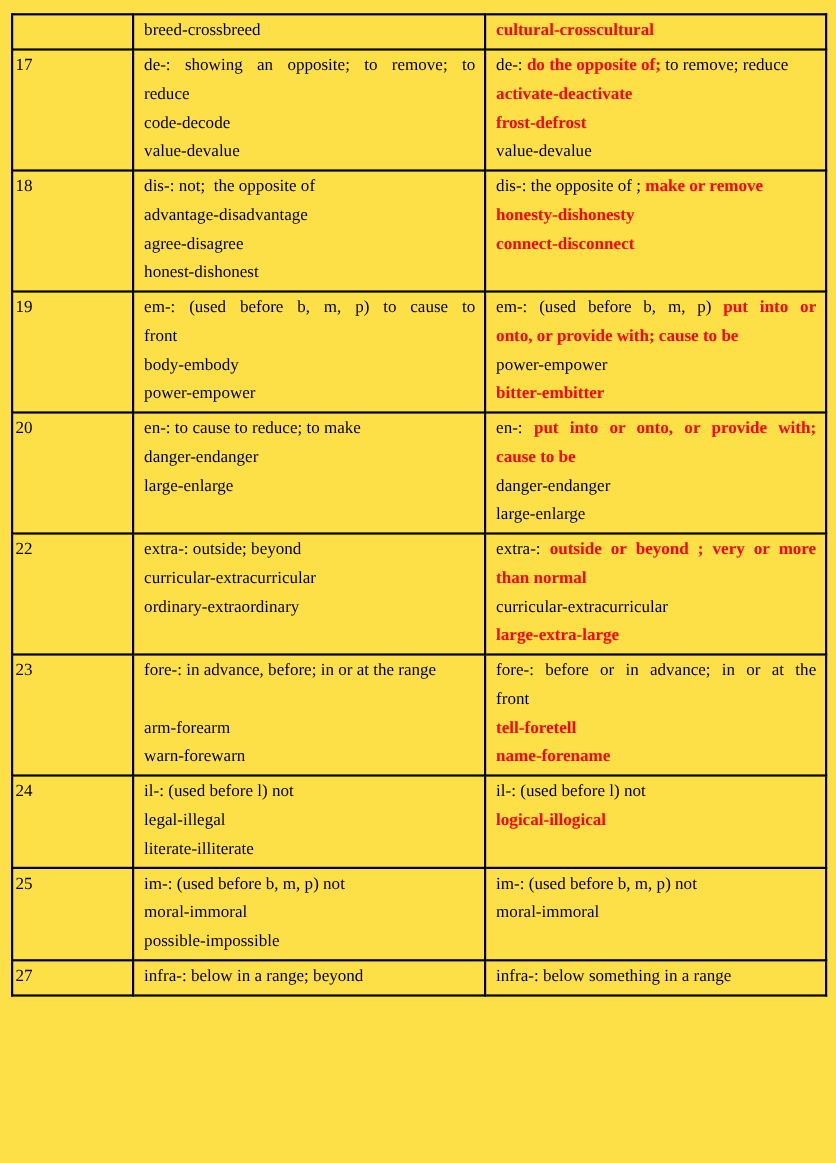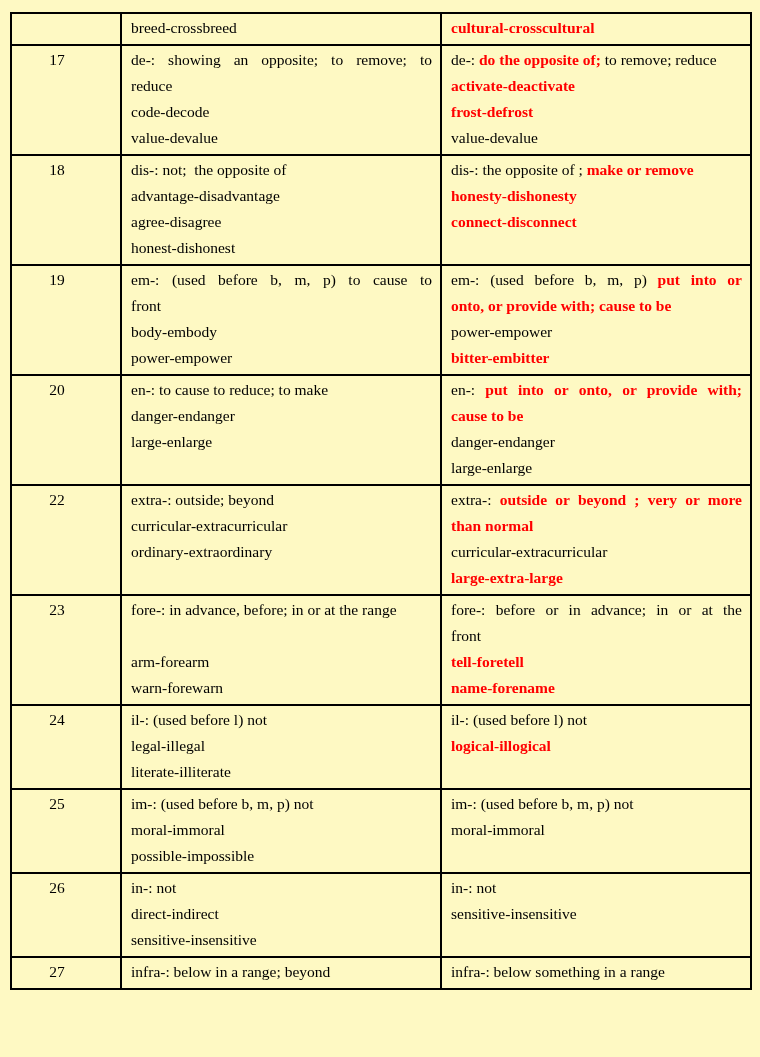--- a/index.html
+++ b/index.html
@@ -4,40 +4,40 @@
 <style>
   html, body {
     margin: 0;
     padding: 0;
     background: #ffffff;
     font-family: "Liberation Serif", "DejaVu Serif", serif;
   }
   .page {
     width: 760px;
     height: 1057px;
-    background: #fef9c3;
+    background: #fde047;
     overflow: hidden;
   }
   table.prefix-table {
     border-collapse: collapse;
     table-layout: fixed;
     width: 740px;
     margin: 12px 0 0 10px;
   }
   td {
     border: 2px solid var(--border-color, #000);
     vertical-align: top;
     padding: 1px 8px 3px 9px;
     font-size: 15.5px;
     line-height: 26px;
     color: var(--text-color, #000);
     overflow: hidden;
   }
   td.col-num {
-    text-align: center;
+    text-align: left;
     padding: 1px 20px 3px 2px;
   }
   .line {
     min-height: 26px;
     white-space: normal;
   }
   .line.just {
     text-align: justify;
     text-align-last: justify;
     -moz-text-align-last: justify;
@@ -172,32 +172,20 @@
             <div class="line"><span class="">im-: (used before b, m, p) not</span></div>
             <div class="line"><span class="">moral-immoral</span></div>
             <div class="line"><span class="">possible-impossible</span></div>
           </td>
           <td class="col-right">
             <div class="line"><span class="">im-: (used before b, m, p) not</span></div>
             <div class="line"><span class="">moral-immoral</span></div>
           </td>
         </tr>
         <tr>
-          <td class="col-num">26</td>
-          <td class="col-left">
-            <div class="line"><span class="">in-: not</span></div>
-            <div class="line"><span class="">direct-indirect</span></div>
-            <div class="line"><span class="">sensitive-insensitive</span></div>
-          </td>
-          <td class="col-right">
-            <div class="line"><span class="">in-: not</span></div>
-            <div class="line"><span class="">sensitive-insensitive</span></div>
-          </td>
-        </tr>
-        <tr>
           <td class="col-num">27</td>
           <td class="col-left">
             <div class="line"><span class="">infra-: below in a range; beyond</span></div>
           </td>
           <td class="col-right">
             <div class="line"><span class="">infra-: below something in a range</span></div>
           </td>
         </tr>
       </tbody>
   </table>

